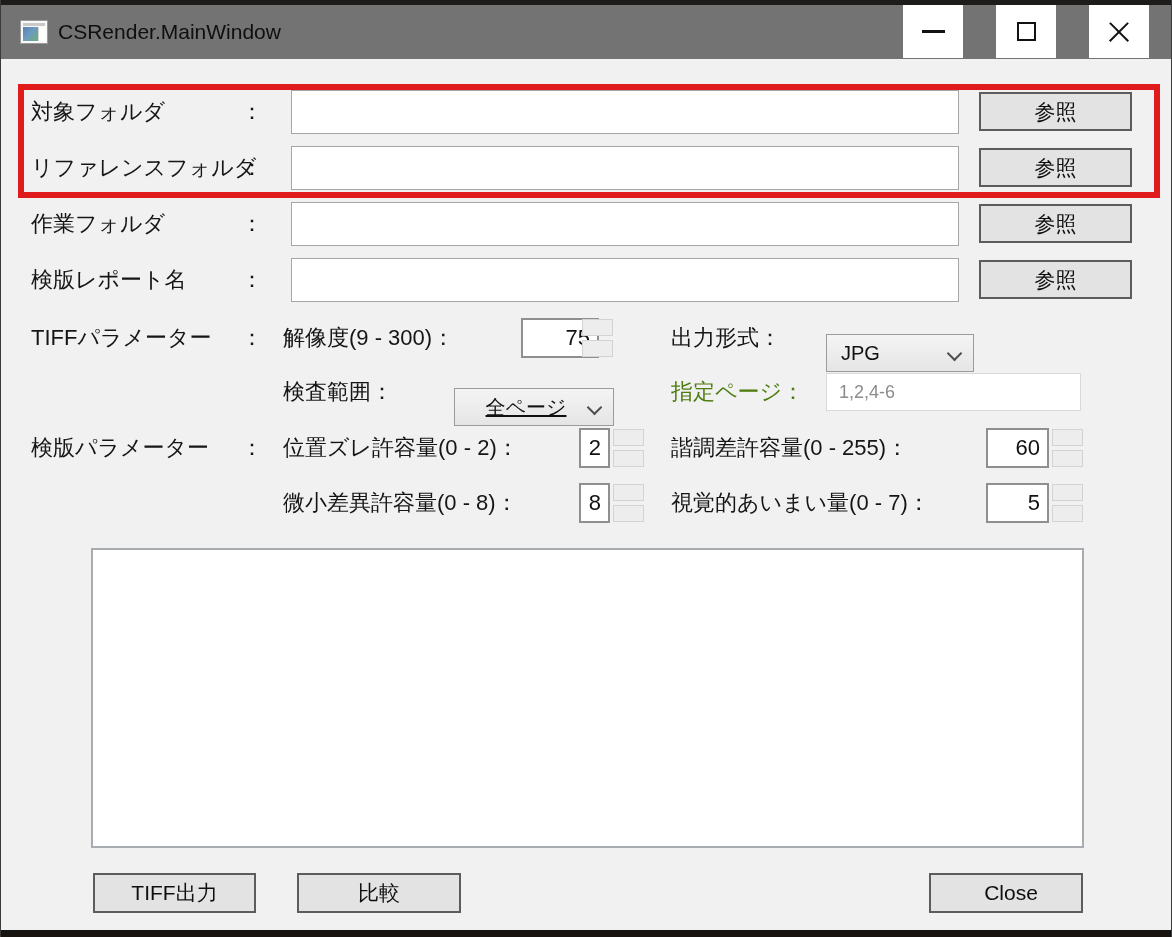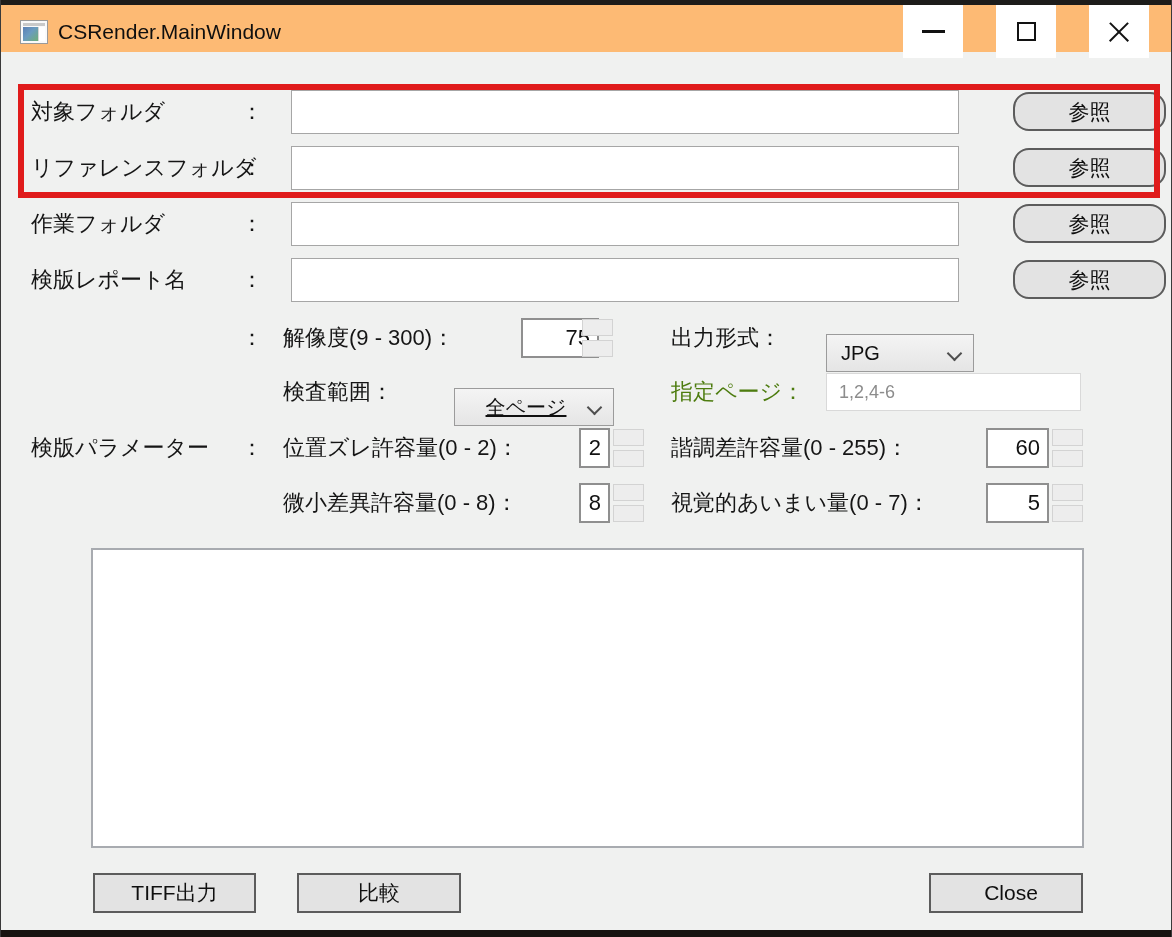--- a/index.html
+++ b/index.html
@@ -6,21 +6,21 @@
   body{width:1172px;height:937px;background:#888;}
   .window{
     position:relative;width:1172px;height:937px;background:#f0f1f0;
     font-family:"Liberation Sans",sans-serif;overflow:hidden;
     border-left:1px solid #3a3a3a;border-right:1px solid #3a3a3a;box-sizing:border-box;
   }
   .strip-top{position:absolute;left:0;top:0;width:100%;height:5px;background:#1d1c1a;}
   .strip-bottom{position:absolute;left:0;top:930px;width:100%;height:7px;background:#171310;}
 
   
-  .titlebar{position:absolute;left:0;top:5px;width:100%;height:47px;background:#fdba74;}
+  .titlebar{position:absolute;left:0;top:5px;width:100%;height:54px;background:#737373;}
   .app-icon{position:absolute;left:19px;top:15px;width:28px;height:24px;background:#fafafa;
     border:1px solid #9a9a9a;box-sizing:border-box;}
   .app-icon .bar{position:absolute;left:2px;top:2px;right:2px;height:3px;background:#c9c9c9;}
   .app-icon .pic{position:absolute;left:2px;top:6px;width:15px;bottom:2px;
     background:linear-gradient(135deg,#5a7fb5 0%,#6b9bc0 45%,#6fae77 100%);}
   .app-icon .side{position:absolute;right:2px;top:6px;width:6px;bottom:2px;background:#fff;
     border-left:1px solid #d5d5d5;}
   .title-text{position:absolute;left:57px;top:0;height:53px;line-height:53px;
     font-size:21px;color:#0f0f0f;}
   .win-btn{position:absolute;top:0;width:60px;height:53px;display:flex;
@@ -43,21 +43,21 @@
   .lab.gray{color:#4d7c0f;}
   .at30{left:30px;} .at240{left:240px;} .at282{left:282px;} .at670{left:670px;}
 
   
   .frow{height:44px;}
   .frow .txt{position:absolute;left:290px;top:0;width:668px;height:44px;box-sizing:border-box;
     border:1.5px solid #a6a6a6;background:#fff;font-size:20px;padding:0 10px;
     font-family:"Liberation Sans",sans-serif;}
   .btn{background:#e3e3e3;border:2px solid #5c5c5c;font-size:21px;color:#0f0f0f;
     font-family:"Liberation Sans",sans-serif;box-sizing:border-box;cursor:default;}
-  .browse{position:absolute;left:1012px;top:2px;width:153px;height:39px;border-radius:16px;}
+  .browse{position:absolute;left:978px;top:2px;width:153px;height:39px;}
 
   
   .prow{height:40px;}
   .spin-val{position:absolute;top:0;height:40px;box-sizing:border-box;border:2px solid #8f8f8f;
     background:#fff;font-size:22px;text-align:right;padding:0 7px;color:#111;
     font-family:"Liberation Sans",sans-serif;}
   .spin-btns{position:absolute;top:1px;display:flex;flex-direction:column;gap:4px;}
   .spin-btn{width:31px;height:17px;background:#ededed;border:1.5px solid #d3d3d3;
     box-sizing:border-box;padding:0;cursor:default;}
   .combo{position:absolute;top:16px;height:38px;box-sizing:border-box;
@@ -129,20 +129,21 @@
   </div>
 
   <div class="row frow" style="top:258px">
     <span class="lab at30">検版レポート名</span>
     <span class="lab at240">：</span>
     <input class="txt" type="text" value="" style="">
     <button class="btn browse">参照</button>
   </div>
 
   <div class="row prow" style="top:318px">
+    <span class="lab at30">TIFFパラメーター</span>
     <span class="lab at240">：</span>
     <span class="lab at282">解像度(9 - 300)：</span>
     <input class="spin-val" style="left: 520px; width: 78px;" value="75">
     <span class="spin-btns" style="left:581px">
       <button class="spin-btn"></button>
       <button class="spin-btn"></button>
     </span>
     <span class="lab at670">出力形式：</span>
     <div class="combo" style="left:825px;width:148px">
       <span class="val">JPG</span>

